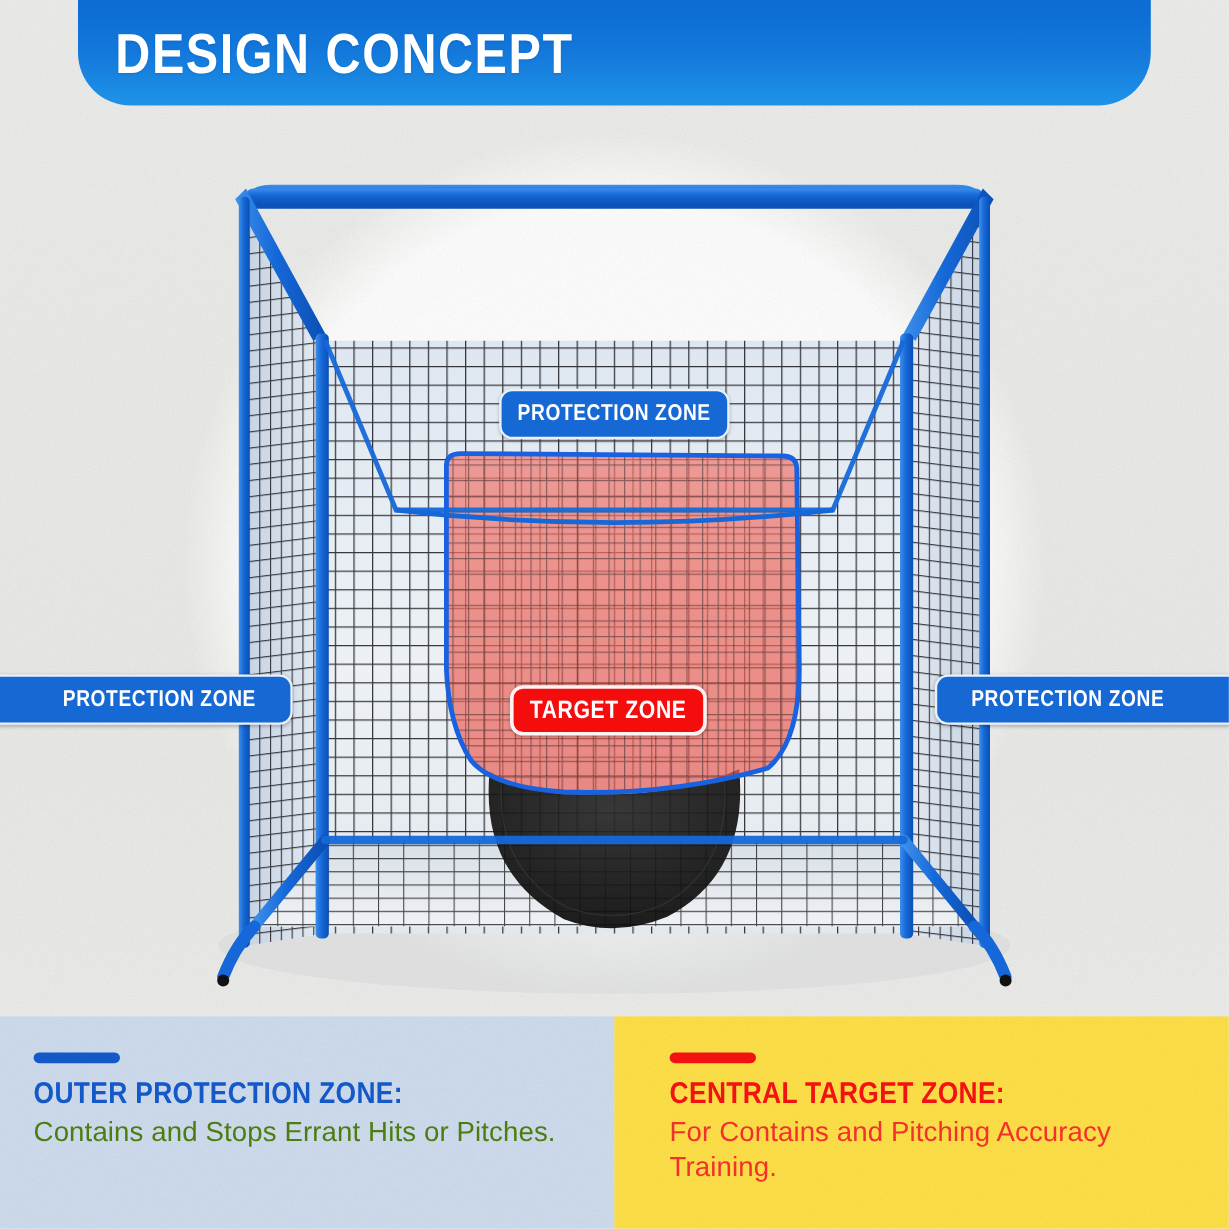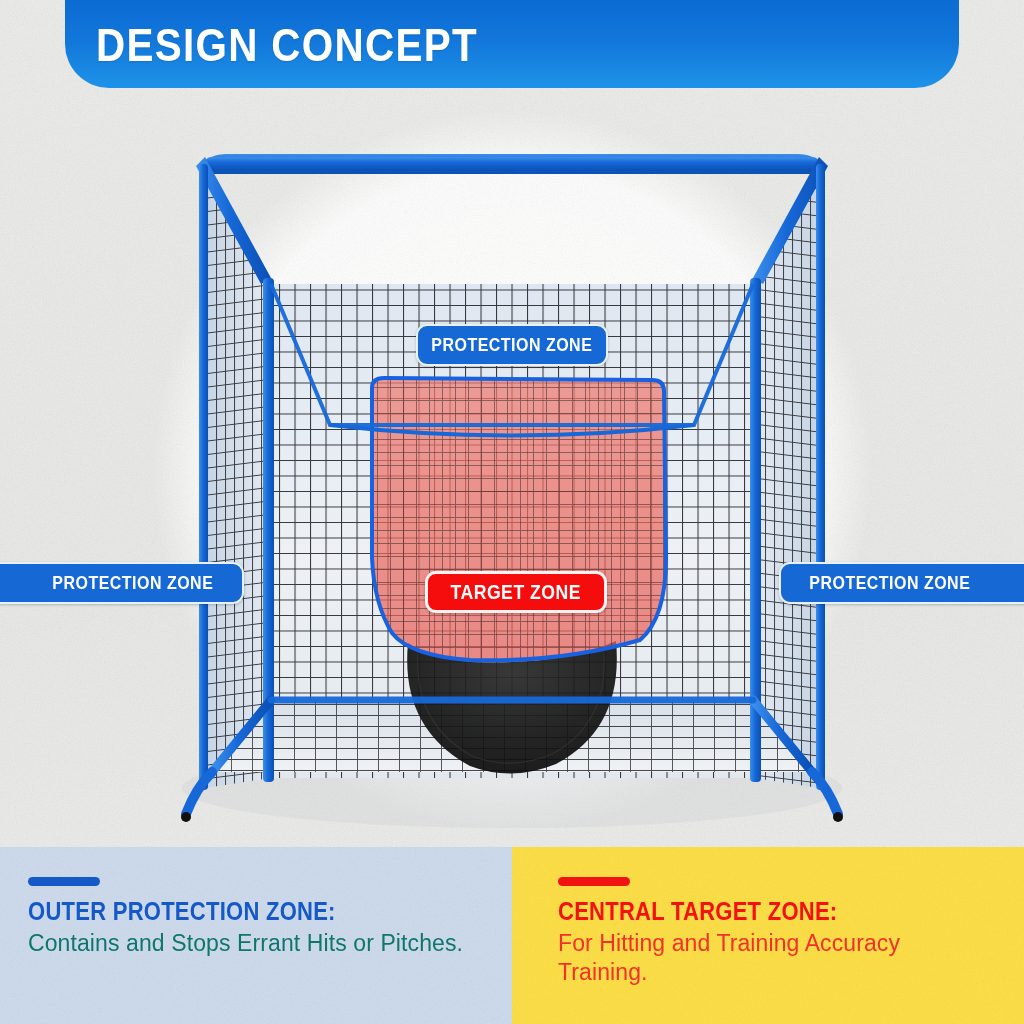--- a/index.html
+++ b/index.html
@@ -63,21 +63,21 @@
     z-index:8;
     box-shadow:0 1px 3px rgba(0,0,0,.22);
   }
   .pill-blue { background:#1669D4; border:2px solid rgba(255,255,255,.9); }
   .pill-red  { background:#F50C0C; border:3px solid rgba(255,255,255,.95); }
   .pill span { transform:scaleX(0.84); display:block; }
 
   #pill-top      { left:416px; top:236px; width:192px; height:42px; font-size:19px; }
   #pill-left     { left:-12px; top:474px; width:256px; height:42px; font-size:19px; justify-content:flex-end; padding-right:13px; }
   #pill-right    { left:779px; top:474px; width:256px; height:42px; font-size:19px; justify-content:flex-start; padding-left:13px; }
-  #pill-target   { left:425px; top:483px; width:182px; height:42px; font-size:21px; }
+  #pill-target   { left:425px; top:483px; width:164px; height:42px; font-size:21px; }
 
   
   #info-row {
     position:absolute; left:0; top:847px; width:1024px; height:177px;
     display:flex; z-index:5;
   }
   .info-panel { width:512px; height:177px; position:relative; padding:30px 34px 0 46px; }
   .panel-blue { background:#CEDCEE;padding-left:28px; }
   .panel-red  { background:#fde047; }
   .panel-noise { position:absolute; inset:0; opacity:.45; mix-blend-mode:multiply; pointer-events:none; }
@@ -86,21 +86,21 @@
   .bar-blue { background:#1559C9; }
   .bar-red  { background:#F21212; }
   .info-head {
     font-size:25px; font-weight:bold; letter-spacing:.3px;
     transform:scaleX(0.88); transform-origin:left center;
     white-space:nowrap; margin-bottom:3px;
   }
   .head-blue { color:#1559C9; }
   .head-red  { color:#F21212; }
   .info-body { font-size:23px; line-height:1.26; font-weight:400; letter-spacing:.1px; }
-  .body-blue { color:#0f766e; }
+  .body-blue { color:#4d7c0f; }
   .body-red  { color:#F2302C; }
 </style>
 </head>
 <body>
 
 <div id="bg-texture"></div>
 <svg id="bg-noise" viewBox="0 0 1024 1024" preserveAspectRatio="none">
   <defs>
     <filter id="grainFilter" x="0" y="0" width="100%" height="100%">
       <feTurbulence type="fractalNoise" baseFrequency="0.9" numOctaves="3" seed="7"></feTurbulence>
@@ -299,17 +299,17 @@
     </div>
   </div>
 
   <div class="info-panel panel-red">
     <svg class="panel-noise" viewBox="0 0 512 177" preserveAspectRatio="none">
       <rect width="512" height="177" filter="url(#grainFilter)"></rect>
     </svg>
     <div class="panel-inner">
       <div class="accent-bar bar-red"></div>
       <div class="info-head head-red">CENTRAL TARGET ZONE:</div>
-      <div class="info-body body-red">For Hitting and Training Accuracy Training.</div>
+      <div class="info-body body-red">For Contains and Pitching Accuracy Training.</div>
     </div>
   </div>
 
 </div>
 
 </body></html>

